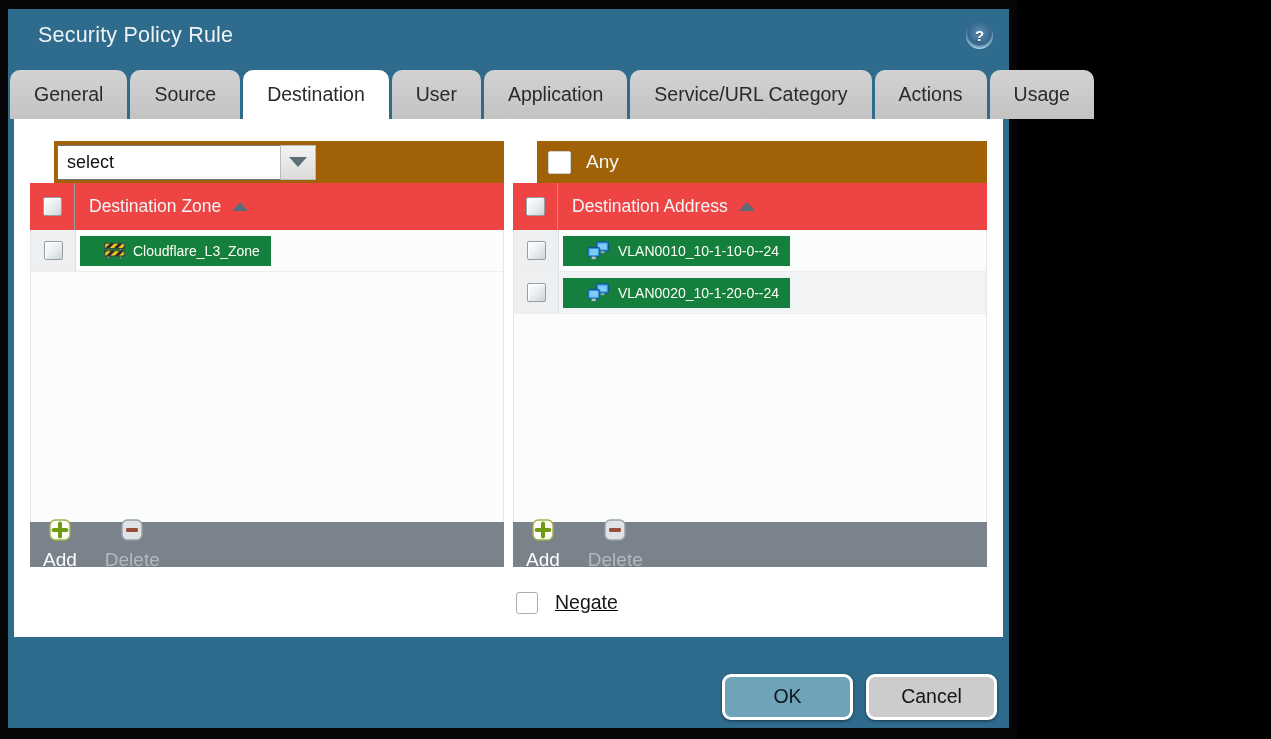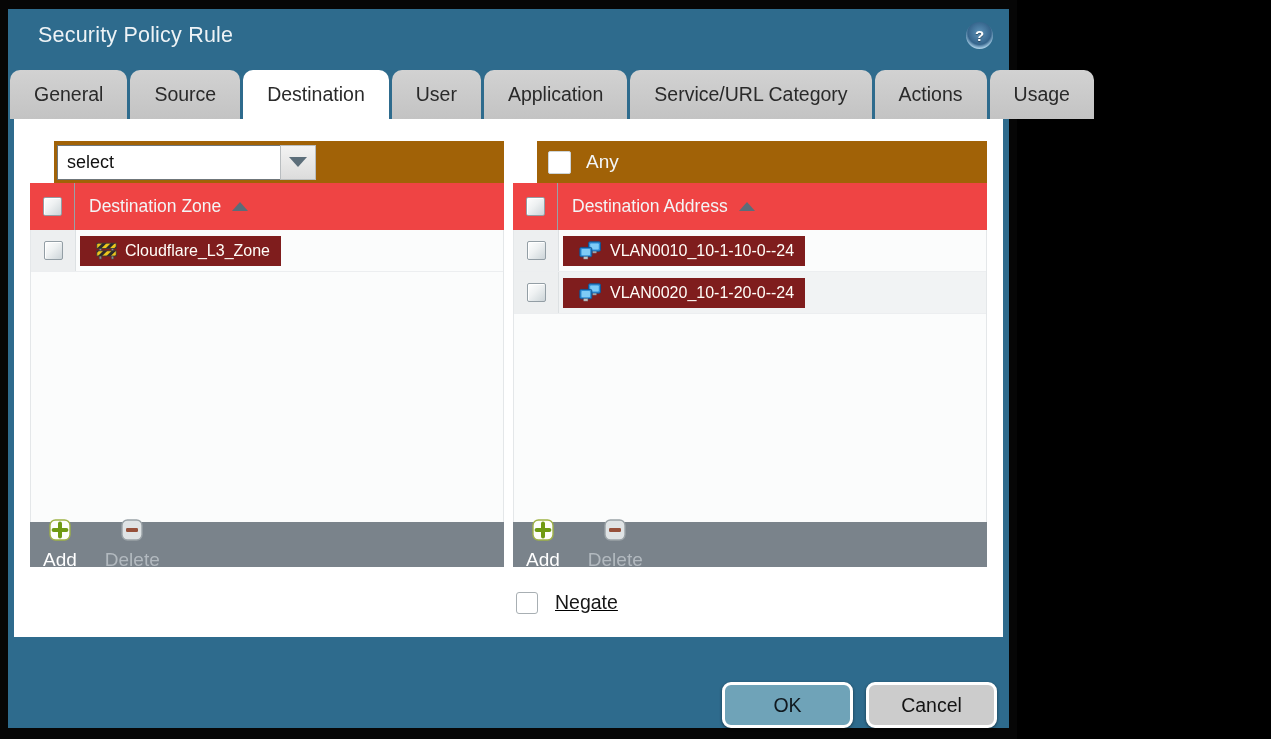--- a/index.html
+++ b/index.html
@@ -112,44 +112,44 @@
   }
   .row { height: 42px; display: flex; align-items: center; border-bottom: 1px solid #eceef0; }
   .row.alt { background: #f1f3f4; }
   .row .row-cb-cell {
     width: 45px; flex: 0 0 45px; height: 100%;
     background: #edeff0; border-right: 1px solid #dde1e3;
     display: flex; align-items: center; justify-content: center;
   }
   .chip {
     margin-left: 4px; height: 30px;
-    background: #7f1d1d; color: #fffdf8;
+    background: #15803d; color: #fffdf8;
     display: inline-flex; align-items: center; gap: 8px;
-    padding: 0 11px 0 16px; font-size: 16px;
+    padding: 0 11px 0 24px; font-size: 14px;
     cursor: pointer; white-space: nowrap;
   }
   
   .panel-footer {
     height: 45px; flex: 0 0 45px; background: #7a838b;
     display: flex; align-items: center; gap: 28px; padding: 0 13px;
   }
   .foot-btn { display: flex; align-items: center; gap: 8px; cursor: pointer; flex-direction: column; }
   .foot-btn .lbl { color: #ffffff; font-size: 19px; }
   .foot-btn.disabled { cursor: default; }
   .foot-btn.disabled .lbl { color: #b2b9bf; }
   
   .negate-line { display: flex; gap: 9px; margin-top: 24px; text-decoration: underline; }
   .negate-half { flex: 1 1 0; }
   .negate-wrap { display: flex; align-items: center; gap: 17px; padding-left: 3px; cursor: pointer; }
   .cb-negate { width: 22px; height: 22px; background: #fff; border: 1px solid #a8afb3; border-radius: 3px; }
   .negate-label { color: #161616; font-size: 19.5px; }
   
   .dialog-footer {
     flex: 1 1 auto;
-    display: flex; justify-content: flex-end; align-items: flex-end;
+    display: flex; justify-content: flex-end; align-items: center;
     gap: 13px; padding: 28px 12px 0 0;
   }
   .btn {
     width: 131px; height: 46px;
     border: 3px solid #ffffff; border-radius: 9px;
     font-family: "Liberation Sans", sans-serif; font-size: 19.5px;
     box-shadow: 0 1px 3px rgba(0,0,0,.5);
     cursor: pointer;
   }
   .btn-ok { background: #6fa3b8; color: #10191f; }

